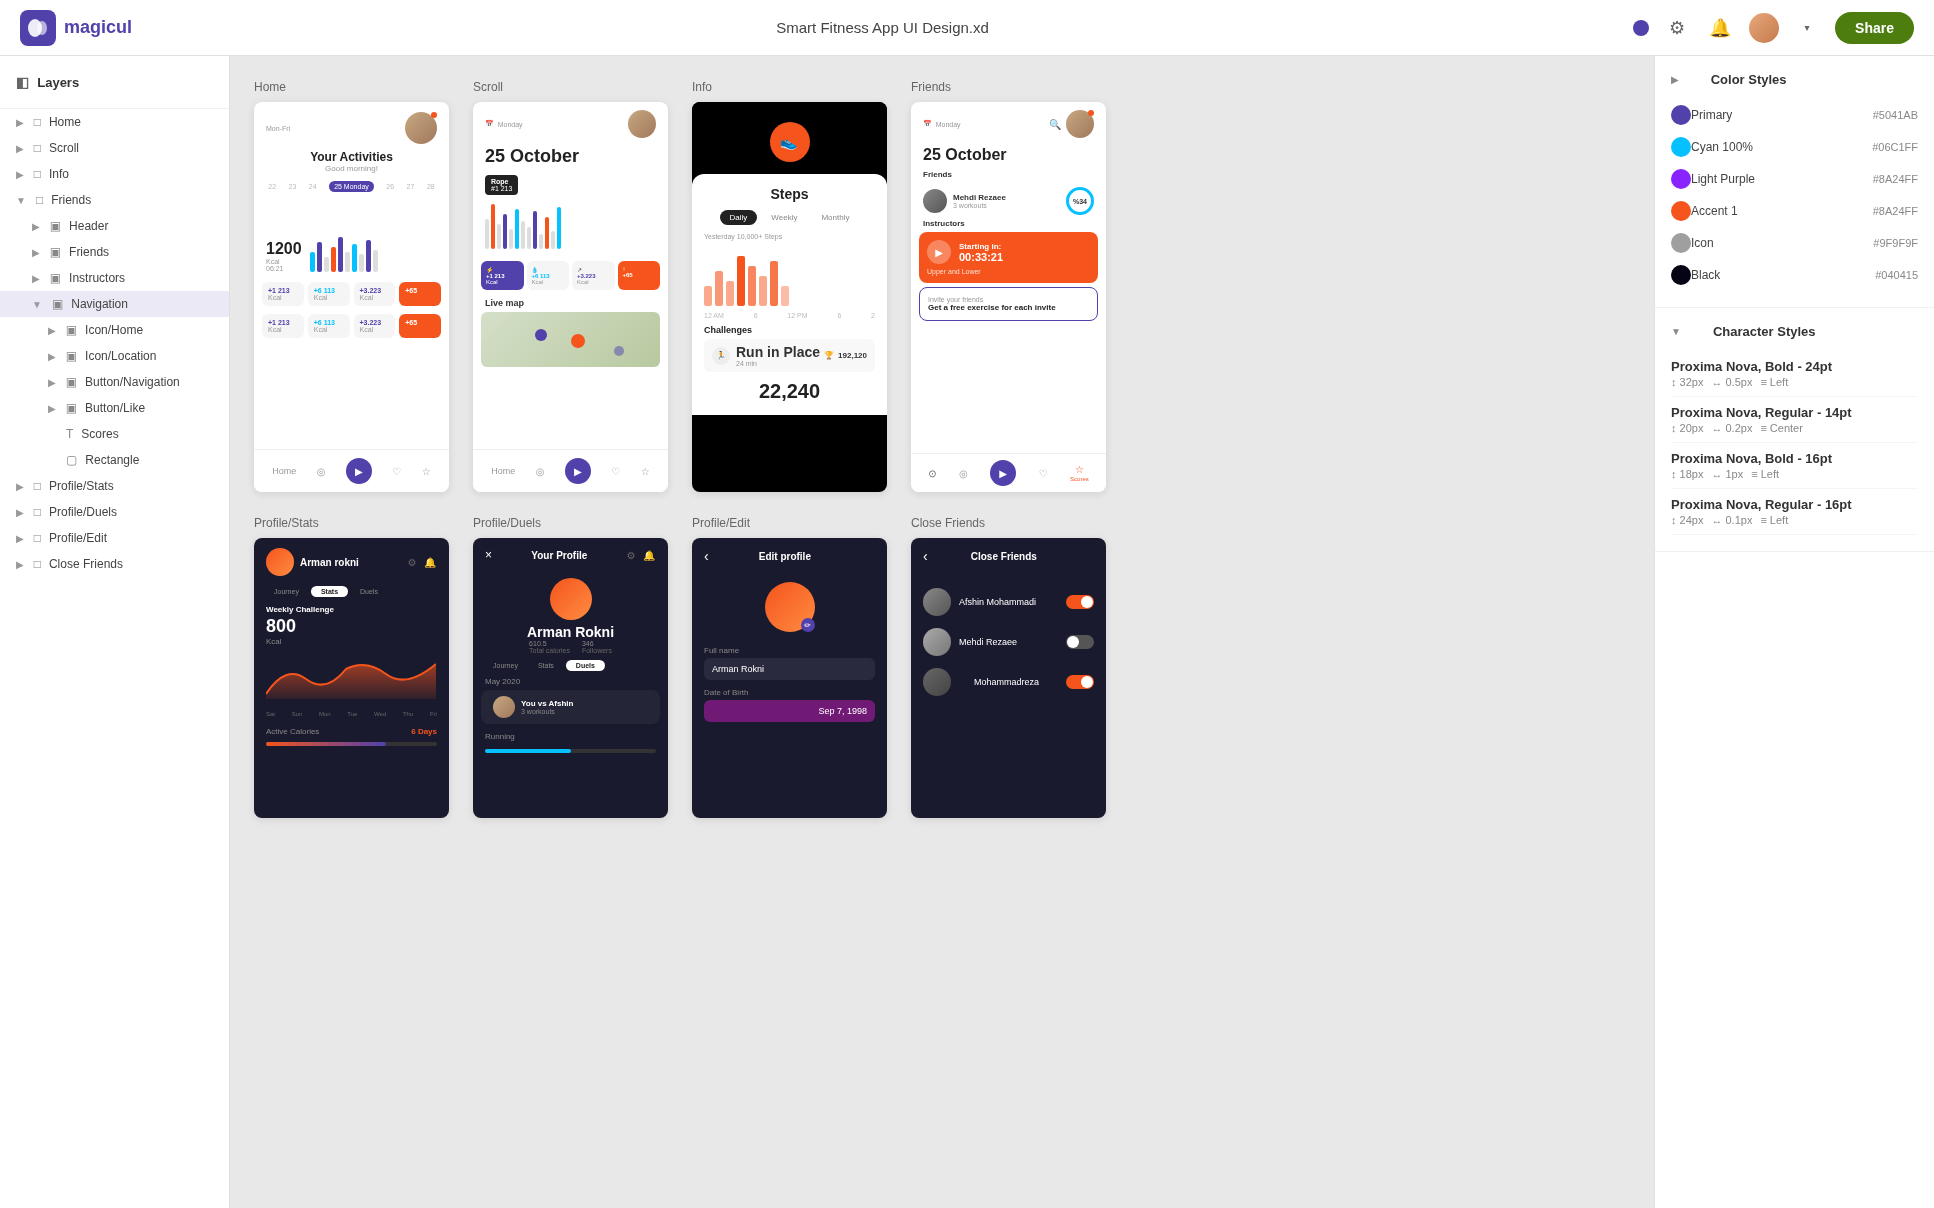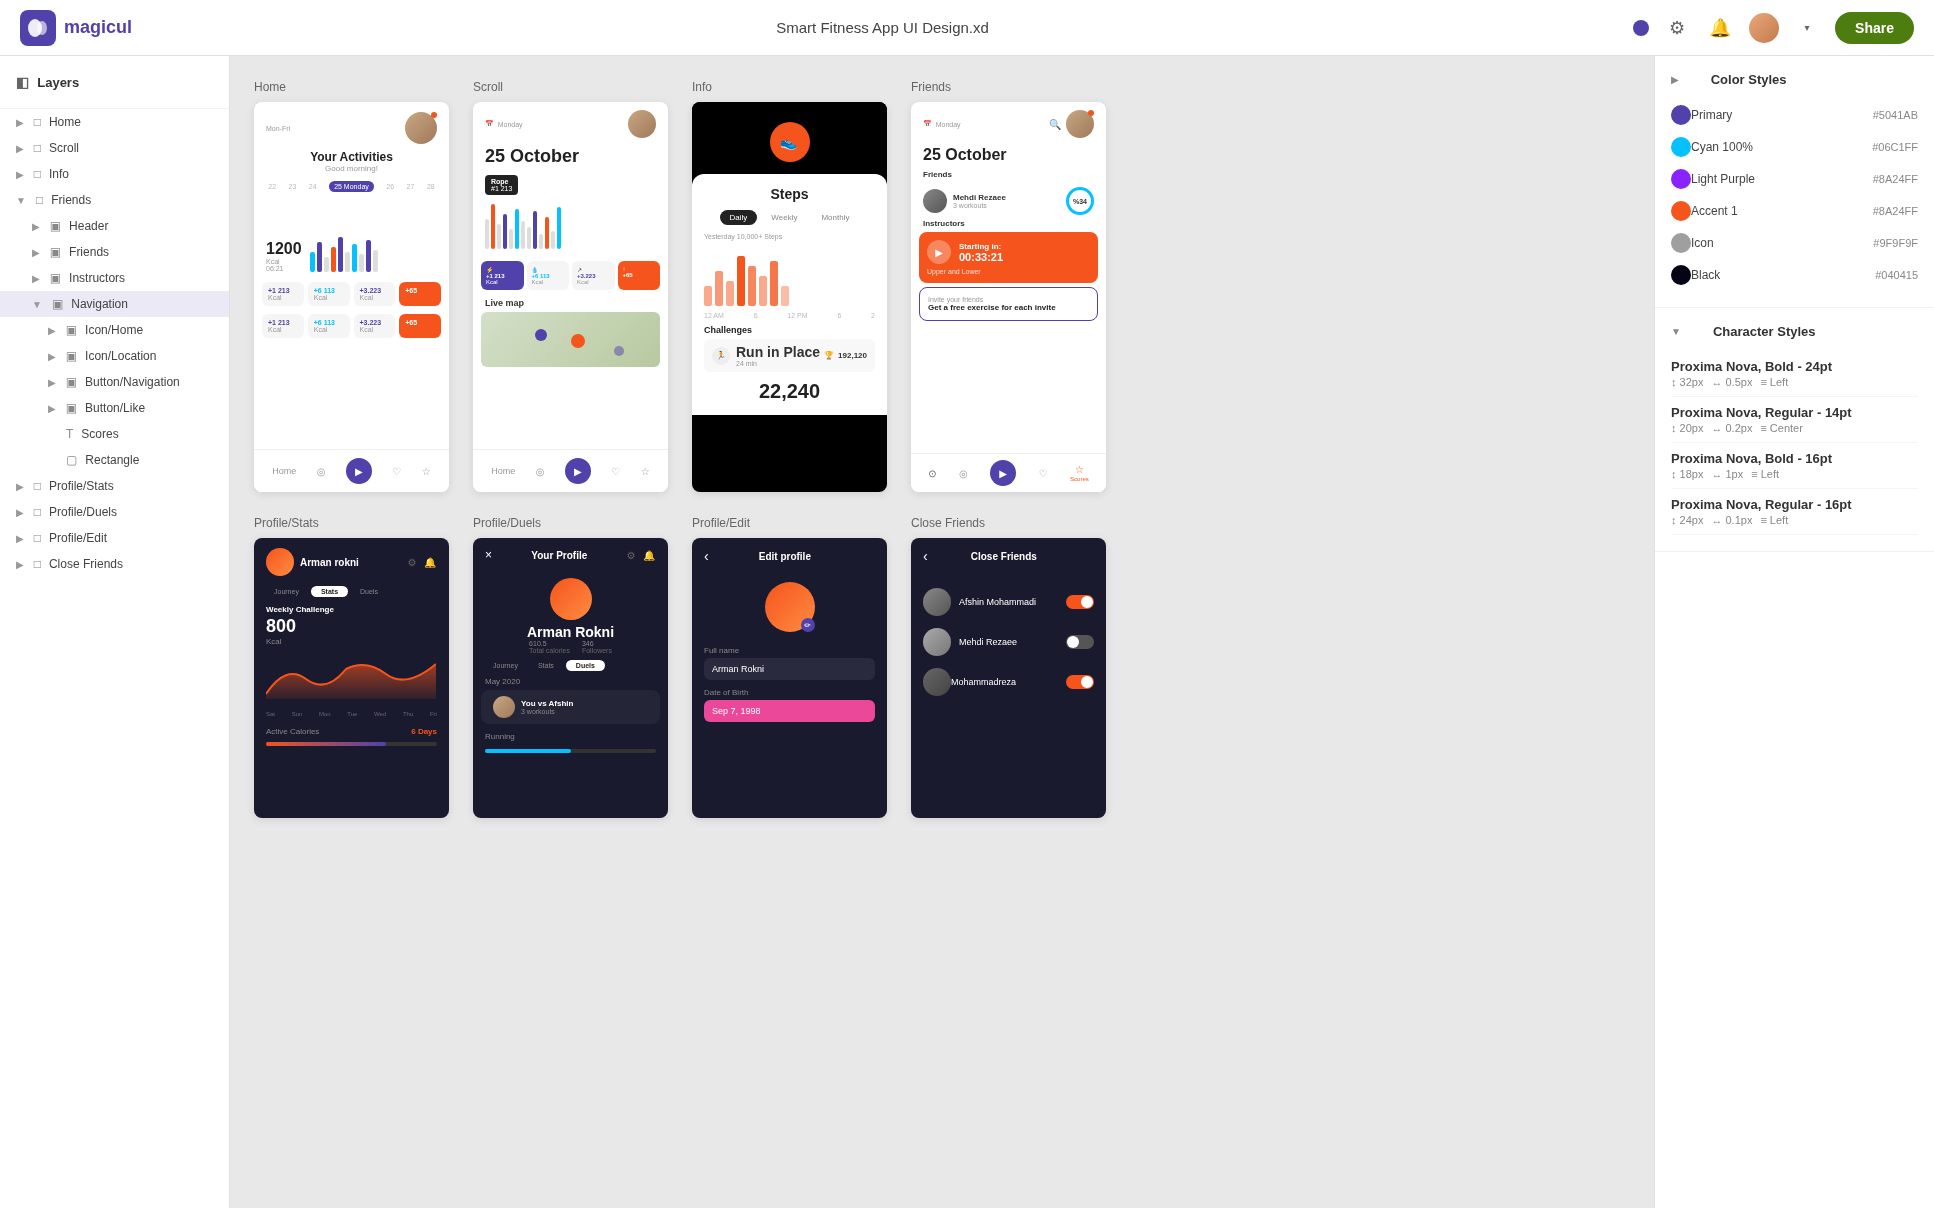--- a/index.html
+++ b/index.html
@@ -616,21 +616,21 @@
             <div style="display:flex;justify-content:center;padding:8px 0;position:relative;">
               <div style="width:50px;height:50px;border-radius:50%;background:linear-gradient(135deg,#f5541c,#ff8c42);position:relative;">
                 <div style="position:absolute;bottom:0;right:0;width:14px;height:14px;background:#5041AB;border-radius:50%;display:flex;align-items:center;justify-content:center;font-size:8px;color:white;">✏</div>
               </div>
             </div>
 
             <div style="padding:6px 12px;">
               <div style="font-size:8px;color:#888;margin-bottom:3px;">Full name</div>
               <div style="background:#2a2a3e;border-radius:6px;padding:6px 8px;font-size:9px;color:#fff;margin-bottom:8px;">Arman Rokni</div>
               <div style="font-size:8px;color:#888;margin-bottom:3px;">Date of Birth</div>
-              <div style="background:#ec4899;border-radius:6px;padding:6px 8px;font-size:9px;color:#fff;margin-bottom:8px;">Sep 7, 1998</div>
+              <div style="background:#701a75;border-radius:6px;padding:6px 8px;font-size:9px;color:#fff;margin-bottom:8px;text-align:right;">Sep 7, 1998</div>
             </div>
           </div>
         </div>
 
         <div class="frame-group">
           <div class="canvas-label">Close Friends</div>
           <div class="frame" style="height:280px;width:195px;background:#1a1a2e;">
 
             <div style="display:flex;align-items:center;justify-content:space-between;padding:10px 12px;">
               <span style="font-size:14px;color:#fff;font-weight:300;">‹</span>
@@ -654,21 +654,21 @@
                 <div style="display:flex;align-items:center;gap:8px;">
                   <div style="width:28px;height:28px;border-radius:50%;background:linear-gradient(135deg,#aaa,#777);"></div>
                   <span style="font-size:9px;color:#fff;">Mehdi Rezaee</span>
                 </div>
                 <div style="width:28px;height:14px;background:#555;border-radius:7px;position:relative;">
                   <div style="width:12px;height:12px;background:white;border-radius:50%;position:absolute;top:1px;left:1px;"></div>
                 </div>
               </div>
 
               <div style="display:flex;align-items:center;justify-content:space-between;padding:6px 12px;">
-                <div style="display:flex;align-items:center;gap:0;">
+                <div style="display:flex;align-items:center;gap:23px;">
                   <div style="width:28px;height:28px;border-radius:50%;background:linear-gradient(135deg,#666,#444);"></div>
                   <span style="font-size:9px;color:#fff;">Mohammadreza</span>
                 </div>
                 <div style="width:28px;height:14px;background:#f5541c;border-radius:7px;position:relative;">
                   <div style="width:12px;height:12px;background:white;border-radius:50%;position:absolute;top:1px;right:1px;"></div>
                 </div>
               </div>
             </div>
           </div>
         </div>

